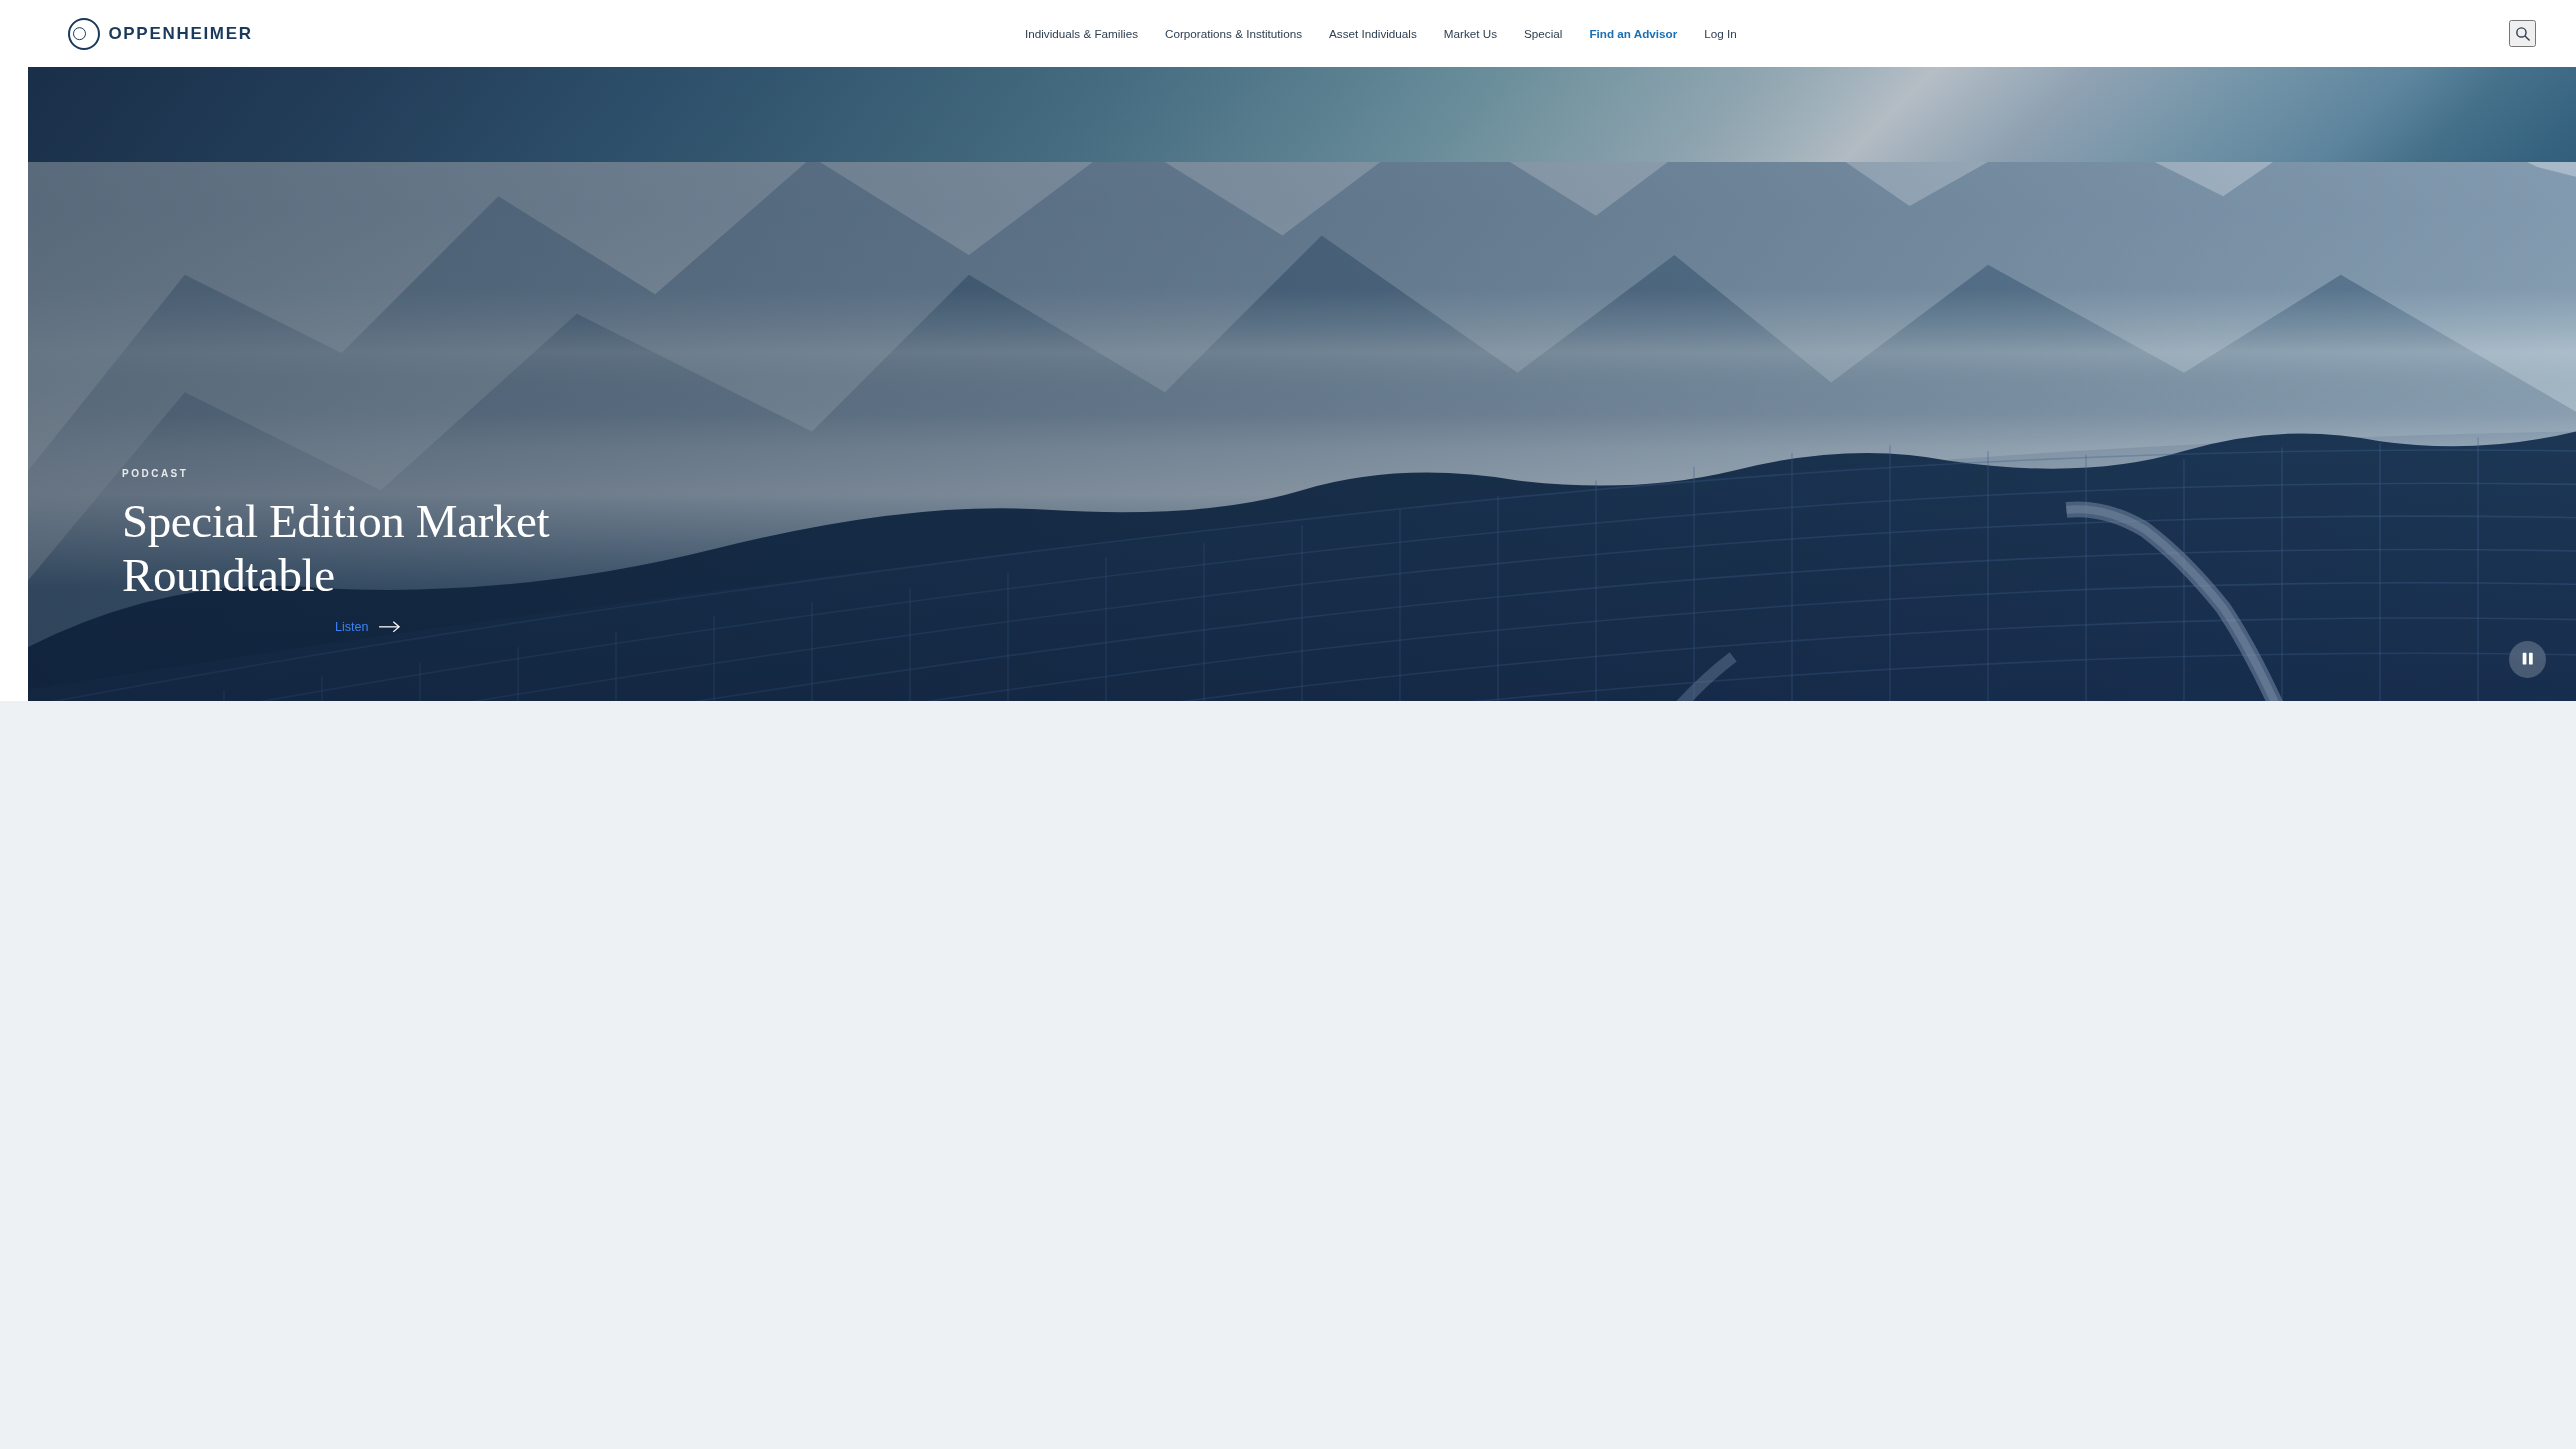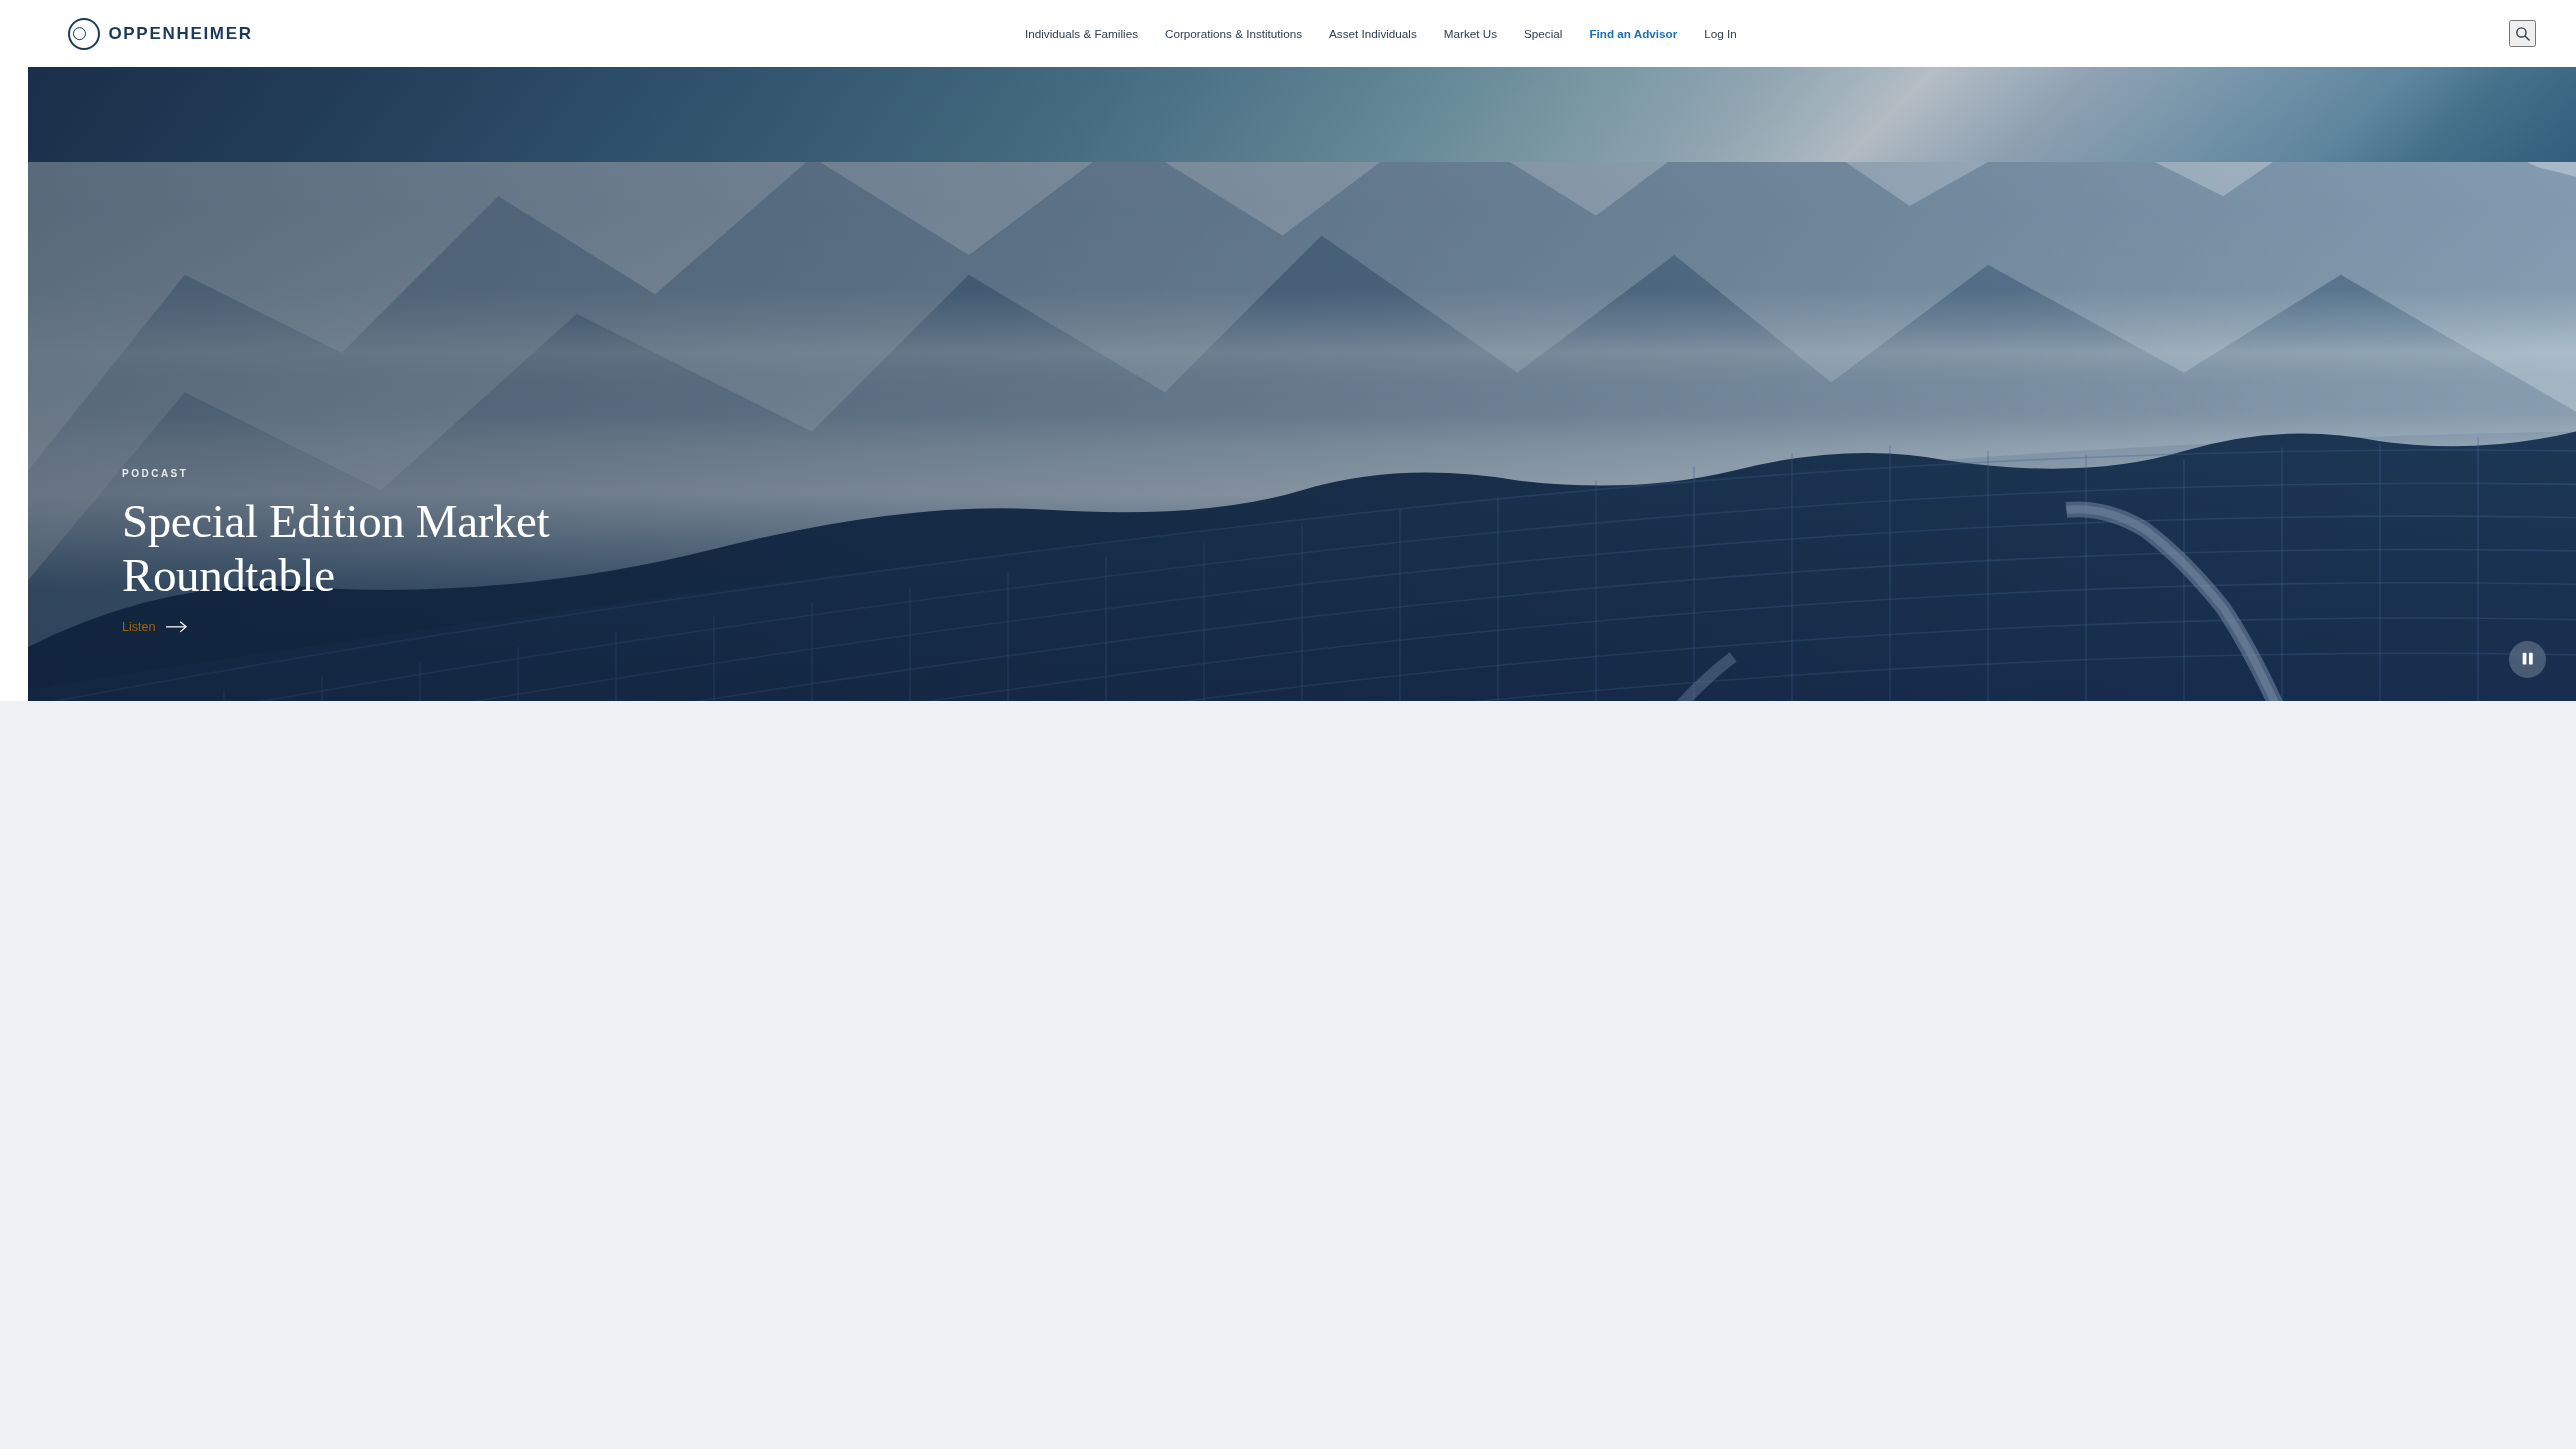--- a/index.html
+++ b/index.html
@@ -222,25 +222,26 @@
       line-height: 1.7;
       max-width: 486px;
       margin-bottom: 23.5px;
       font-weight: 300;
     }
 
     .hero-cta {
       display: flex;
       align-items: center;
       gap: 10px;
-      color: #a16207;
+      color: #3b82f6;
       font-size: 12.6px;
       font-weight: 500;
       cursor: pointer;
       text-decoration: none;
+      justify-content: center;
     }
 
     .hero-cta-arrow {
       display: flex;
       align-items: center;
       justify-content: center;
     }
 
     .hero-cta-arrow svg {
       width: 23.5px;

